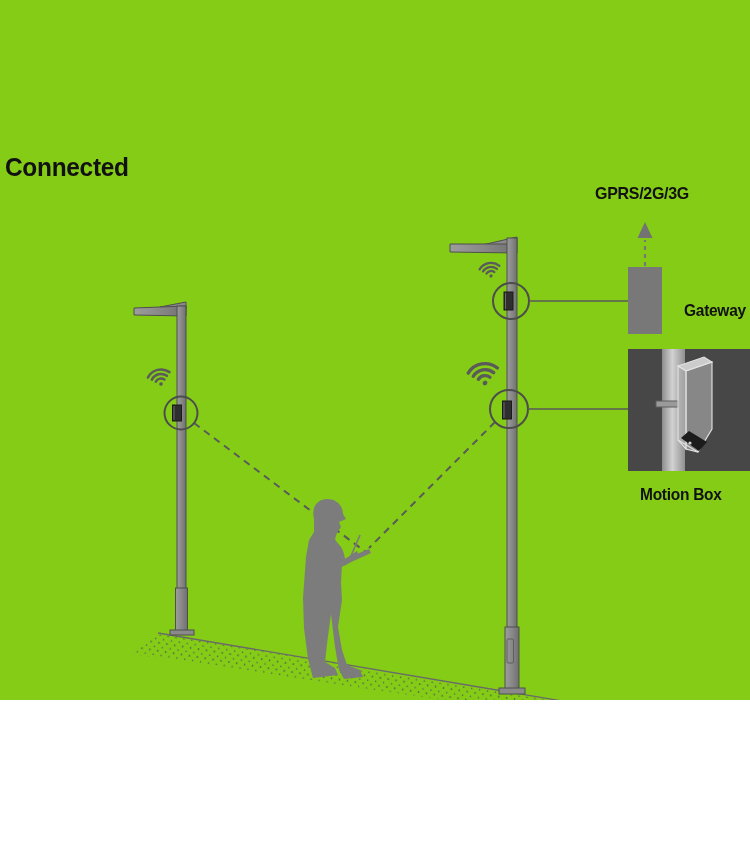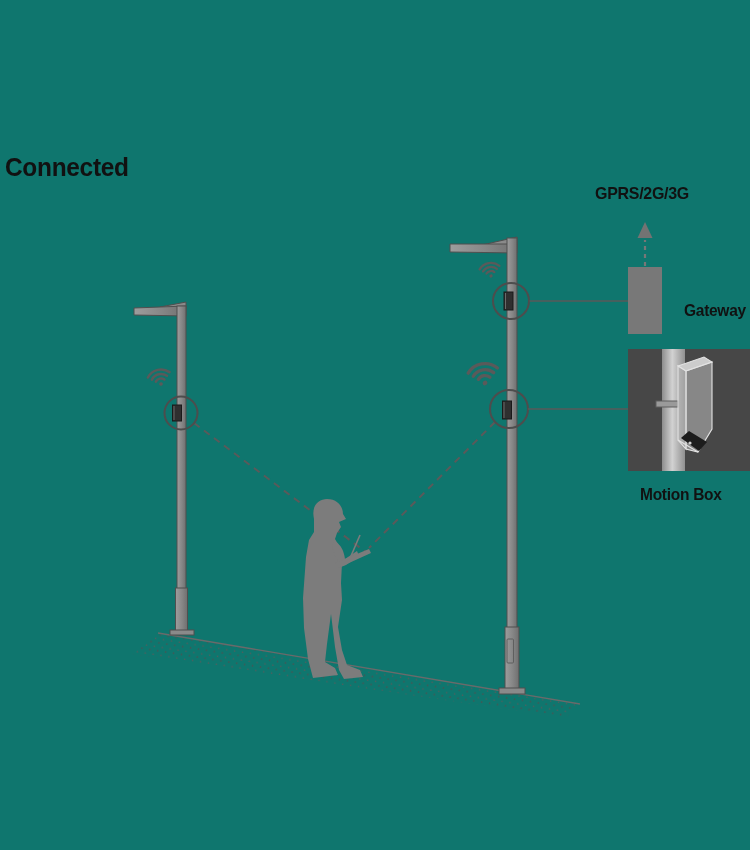--- a/index.html
+++ b/index.html
@@ -1,17 +1,17 @@
 <!DOCTYPE html>
 <html><head>
 <meta charset="utf-8">
 <style>
   html,body{margin:0;padding:0;background:#fff;}
   body{font-family:"Liberation Sans",sans-serif;}
-  #stage{position:relative;width:750px;height:850px;background:#0f766e;overflow:hidden;}
+  #stage{position:relative;width:750px;height:700px;background:#84cc16;overflow:hidden;}
   #scene{position:absolute;left:0;top:0;}
   .lbl{position:absolute;color:#111;font-weight:bold;white-space:nowrap;
        transform:scaleX(.94);transform-origin:left top;letter-spacing:-.3px;}
   .lbl-title{left:5px;top:152px;font-size:26px;}
   .lbl-network{left:595px;top:184px;font-size:17px;}
   .lbl-gateway{left:684px;top:301px;font-size:16.5px;}
   .lbl-motionbox{left:640px;top:485px;font-size:16.5px;}
 </style>
 </head>
 <body>

